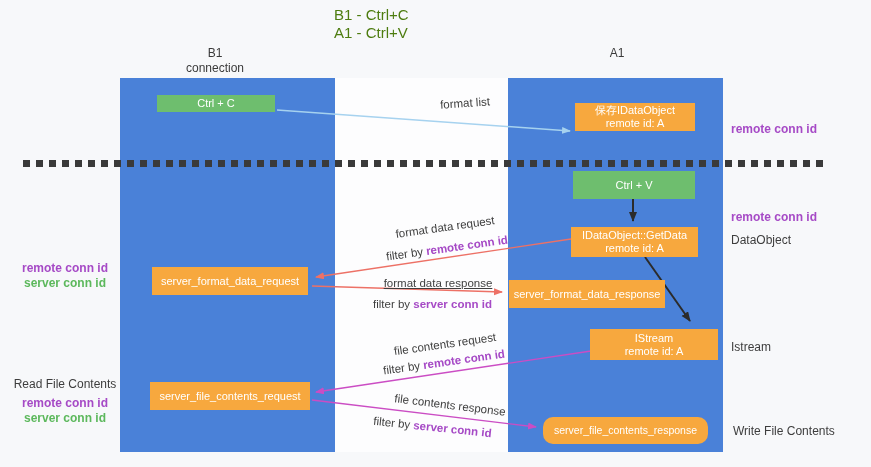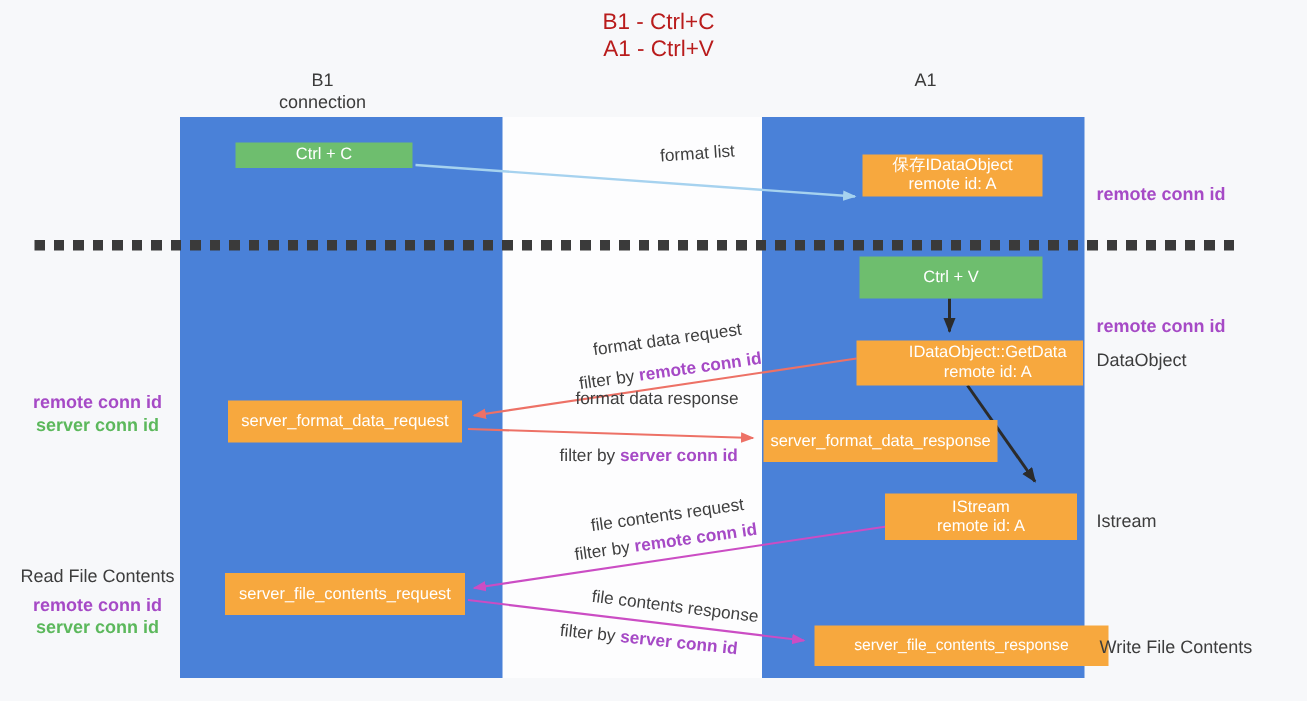--- a/index.html
+++ b/index.html
@@ -8,21 +8,21 @@
   html,body{margin:0;padding:0;background:var(--bg);}
   .canvas{
     position:relative;width:871px;height:467px;background:var(--bg);
     overflow:hidden;font-family:"Liberation Sans",sans-serif;color:var(--text-dark);
   }
   .abs{position:absolute;}
   .mid-strip{left:335px;top:78px;width:173px;height:374px;background:var(--mid-strip);}
   .column{top:78px;width:215px;height:374px;background:var(--column-blue);}
   .col-left{left:120px;}
   .col-right{left:508px;}
-  .title{left:334px;top:6px;width:210px;text-align:center;font-size:15px;line-height:18px;color:#b91c1c;}
+  .title{left:334px;top:6px;width:210px;text-align:left;font-size:15px;line-height:18px;color:#4d7c0f;}
   .col-header{top:46px;width:130px;text-align:center;font-size:12px;line-height:15px;color:#3b3b3b;}
   .hdr-left{left:150px;}
   .hdr-right{left:552px;}
   .dashed-line{left:23px;top:160px;width:803px;height:7px;
     background:repeating-linear-gradient(90deg,#3a3a3a 0 7px,transparent 7px 13px);}
   .box{position:absolute;display:flex;flex-direction:column;align-items:center;justify-content:center;
     color:#fff;text-align:center;font-size:11px;line-height:13px;}
   .green{background:var(--box-green);}
   .orange{background:var(--box-orange);}
   .flow-label{position:absolute;text-align:center;font-size:11.5px;color:#3f3f3f;white-space:nowrap;}
@@ -87,21 +87,21 @@
 
   <div class="box orange" style="left:575px;top:103px;width:120px;height:28px;justify-content:center;">
     <span>保存IDataObject</span>
     <span>remote id: A</span>
   </div>
 
   <div class="box green" style="left:573px;top:171px;width:122px;height:28px;">
     <span>Ctrl + V</span>
   </div>
 
-  <div class="box orange" style="left:571px;top:227px;width:127px;height:30px;padding-left:24px;">
+  <div class="box orange" style="left:571px;top:227px;width:127px;height:30px;">
     <span>IDataObject::GetData</span>
     <span>remote id: A</span>
   </div>
 
   <div class="box orange" style="left:152px;top:267px;width:156px;height:28px;text-align:right;">
     <span>server_format_data_request</span>
   </div>
 
   <div class="box orange" style="left:509px;top:280px;width:156px;height:28px;">
     <span>server_format_data_response</span>
@@ -109,32 +109,32 @@
 
   <div class="box orange" style="left:590px;top:329px;width:128px;height:31px;">
     <span>IStream</span>
     <span>remote id: A</span>
   </div>
 
   <div class="box orange" style="left:150px;top:382px;width:160px;height:28px;">
     <span>server_file_contents_request</span>
   </div>
 
-  <div class="box orange" style="left:543px;top:417px;width:196px;height:27px;font-size:10.5px;">
+  <div class="box orange" style="left:543px;top:417px;width:165px;height:27px;font-size:10.5px;border-radius:10px;">
     <span>server_file_contents_response</span>
   </div>
 
   <div class="flow-label" style="left:390px;top:97px;width:150px;transform:rotate(-4deg);">format list</div>
 
   <div class="flow-label" style="left:365px;top:221px;width:160px;transform:rotate(-8deg);">format data request</div>
   <div class="flow-label" style="left:358px;top:242px;width:178px;transform:rotate(-8deg);">
     <span>filter by </span><span class="purple-bold">remote conn id</span>
   </div>
 
-  <div class="flow-label" style="left:358px;top:260px;width:160px;">format data response</div>
+  <div class="flow-label" style="left:358px;top:277px;width:160px;text-decoration:underline;">format data response</div>
   <div class="flow-label" style="left:350px;top:298px;width:165px;">
     <span>filter by </span><span class="purple-bold">server conn id</span>
   </div>
 
   <div class="flow-label" style="left:365px;top:338px;width:160px;transform:rotate(-8deg);">file contents request</div>
   <div class="flow-label" style="left:355px;top:356px;width:178px;transform:rotate(-8deg);">
     <span>filter by </span><span class="purple-bold">remote conn id</span>
   </div>
 
   <div class="flow-label" style="left:365px;top:399px;width:170px;transform:rotate(7deg);">file contents response</div>

